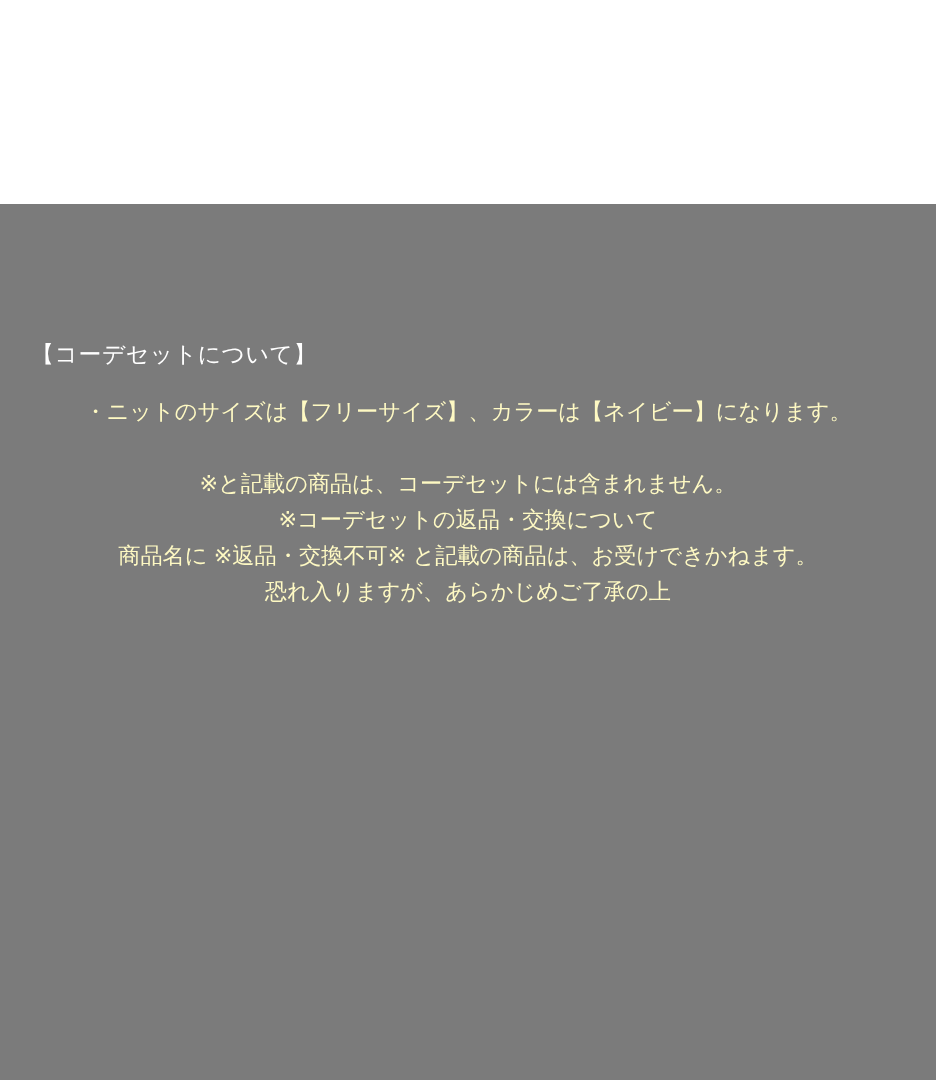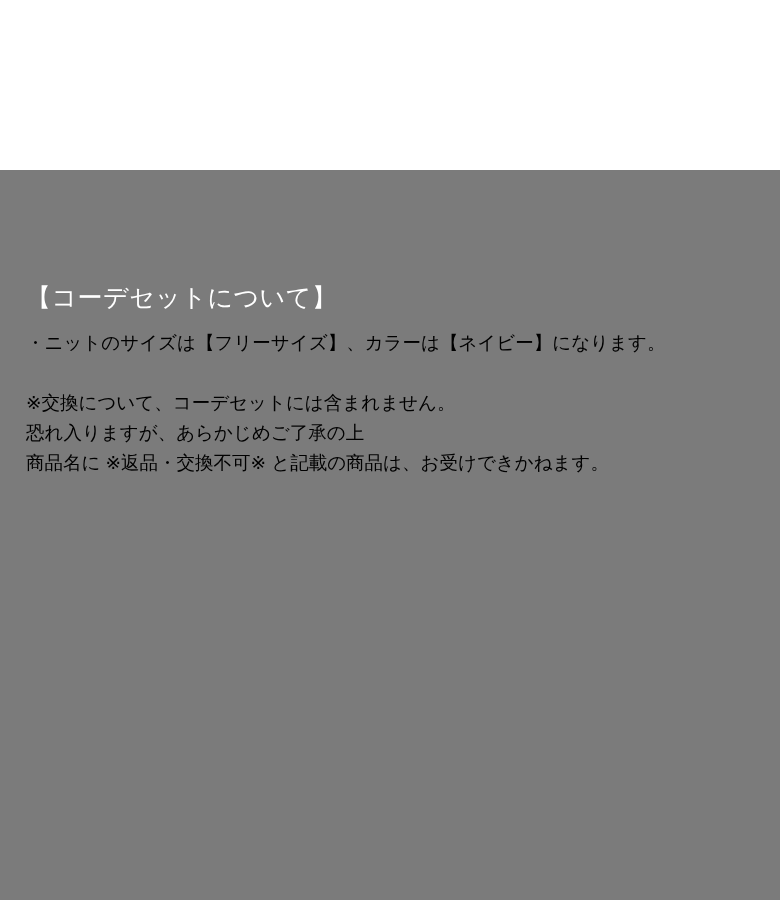--- a/index.html
+++ b/index.html
@@ -29,35 +29,36 @@
     box-sizing: border-box;
   }
   .content {
     position: absolute;
     left: 26px;
     top: 110px;
     right: 26px;
   }
   .heading {
     color: #ffffff;
-    font-size: 25px;
+    font-size: 19px;
     line-height: 34px;
     letter-spacing: 0.5px;
     margin: 0 0 14px 0;
     font-weight: 400;
     white-space: nowrap;
   }
   .para {
     margin: 0;
-    color: #000000;
+    color: #fef9c3;
     font-size: 18.5px;
     line-height: 30px;
     letter-spacing: 0px;
     font-weight: 400;
     white-space: nowrap;
+    text-align: center;
   }
   .block-gap {
     height: 30px;
   }
   .line {
     display: block;
     white-space: nowrap;
   }
 </style>
 </head>
@@ -71,20 +72,21 @@
 
       <h1 class="heading">【コーデセットについて】</h1>
 
       <p class="para">
         <span class="line">・ニットのサイズは【フリーサイズ】、カラーは【ネイビー】になります。</span>
       </p>
 
       <div class="block-gap"></div>
 
       <p class="para">
-        <span class="line">※交換について、コーデセットには含まれません。</span>
+        <span class="line">※と記載の商品は、コーデセットには含まれません。</span>
+        <span class="line">※コーデセットの返品・交換について</span>
+        <span class="line">商品名に ※返品・交換不可※ と記載の商品は、お受けできかねます。</span>
         <span class="line">恐れ入りますが、あらかじめご了承の上</span>
-        <span class="line">商品名に ※返品・交換不可※ と記載の商品は、お受けできかねます。</span>
       </p>
 
     </div>
   </div>
 </div>
 
 </body></html>

